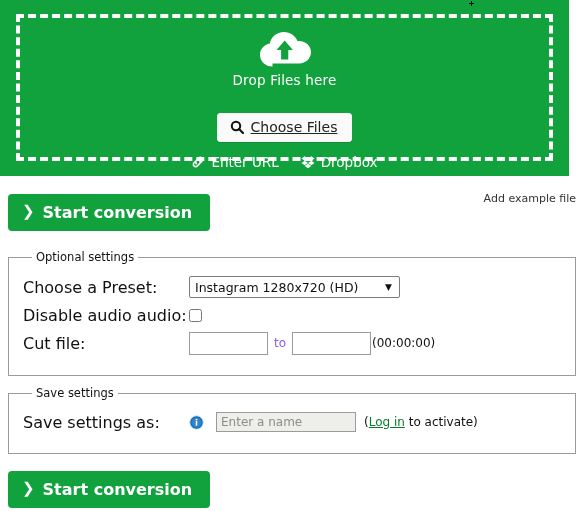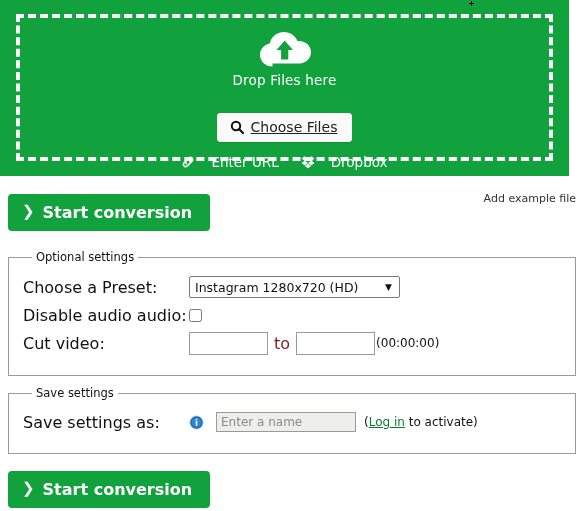--- a/index.html
+++ b/index.html
@@ -81,21 +81,21 @@
     display: flex;
     align-items: center;
     gap: 22px;
   }
   .source-link {
     color: #ffffff;
     font-size: 13.5px;
     text-decoration: none;
     display: inline-flex;
     align-items: center;
-    gap: 16px;
+    gap: 6px;
     cursor: pointer;
   }
   .source-link svg { display: block; }
 
   
   .start-btn {
     position: absolute;
     background: #11a23d;
     color: #ffffff;
     border: none;
@@ -210,22 +210,22 @@
     height: 23px;
     border: 1px solid #9b9b9b;
     background: #ffffff;
     box-sizing: border-box;
     font-size: 12px;
     font-family: "DejaVu Sans", "Liberation Sans", sans-serif;
     padding: 0 3px;
   }
   .to-word {
     margin: 12px 6px;
-    font-size: 16px;
-    color: #7f1d1d;
+    font-size: 12px;
+    color: #8b5cf6;
   }
   .time-hint {
     font-size: 12px;
     color: #111;
     margin-left: 1px;
   }
 
   
   .save-row {
     display: flex;
@@ -350,21 +350,21 @@
         <span class="select-arrow">▼</span>
       </span>
     </div>
 
     <div class="setting-row">
       <div class="setting-label">Disable audio audio:</div>
       <input type="checkbox" class="audio-check" style="">
     </div>
 
     <div class="setting-row">
-      <div class="setting-label">Cut video:</div>
+      <div class="setting-label">Cut file:</div>
       <input class="time-field" type="text" value="" style="">
       <span class="to-word">to</span>
       <input class="time-field" type="text" value="" style="">
       <span class="time-hint">(00:00:00)</span>
     </div>
 
   </div>
 </fieldset>
 
 <fieldset id="save-settings">

